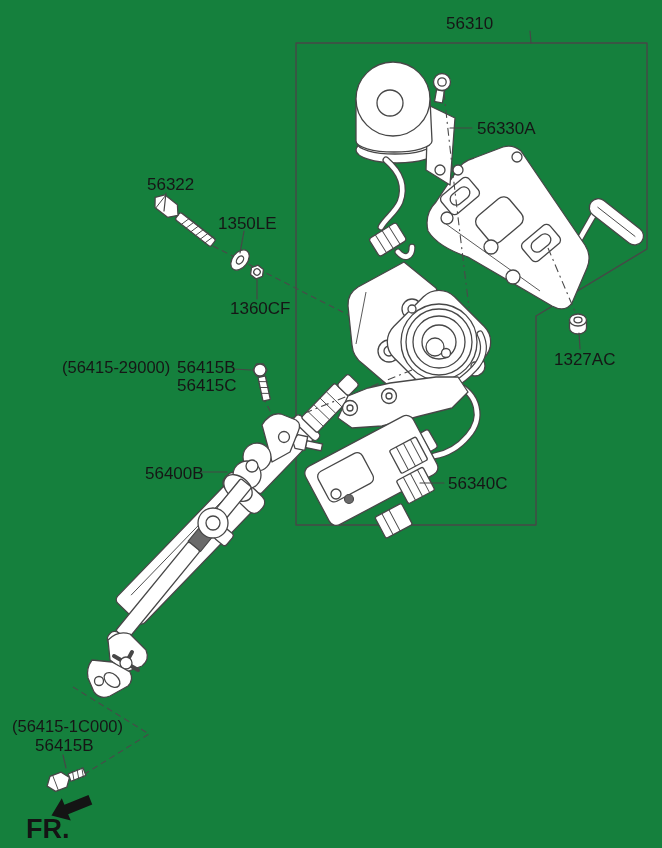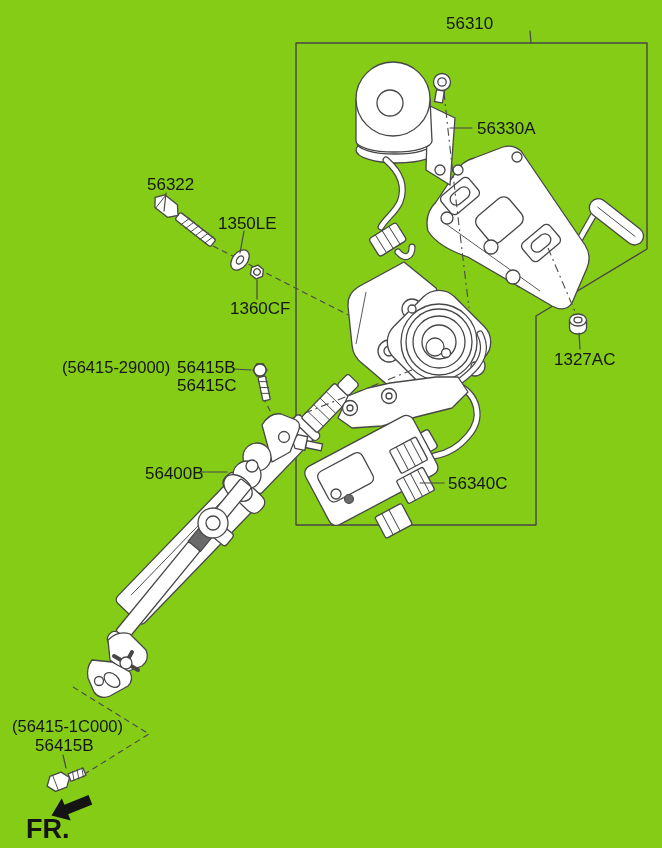--- a/index.html
+++ b/index.html
@@ -1,17 +1,17 @@
 <!DOCTYPE html>
 <html><head>
 <meta charset="utf-8">
 <style>
   html,body { margin:0; padding:0; background:#ffffff; }
   .page {
-    position:relative; width:662px; height:848px; background:#84cc16;
+    position:relative; width:662px; height:848px; background:#15803d;
     font-family:"Liberation Sans", sans-serif; overflow:hidden;
   }
   svg { position:absolute; left:0; top:0; }
   svg .part { fill:#ffffff; stroke:#474747; stroke-width:1.3; stroke-linejoin:round; stroke-linecap:round; }
   svg .ln   { fill:none; stroke:#474747; stroke-width:1.2; stroke-linejoin:round; stroke-linecap:round; }
   svg .thin { fill:none; stroke:#474747; stroke-width:0.9; }
   svg .dd   { fill:none; stroke:#4a4a4a; stroke-width:1.1; stroke-dasharray:8 4 2 4; }
   svg .dash { fill:none; stroke:#4a4a4a; stroke-width:1.1; stroke-dasharray:6 4; }
   svg .wireO{ fill:none; stroke:#474747; stroke-width:7; stroke-linecap:round; }
   svg .wireI{ fill:none; stroke:#ffffff; stroke-width:4.6; stroke-linecap:round; }

